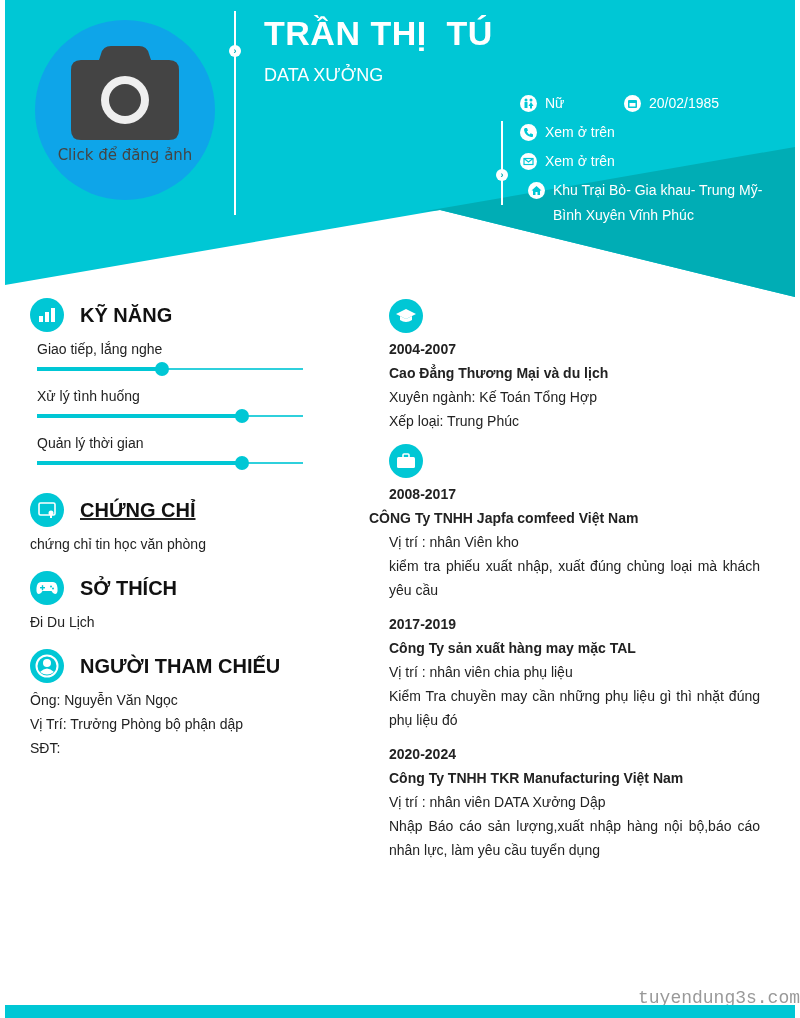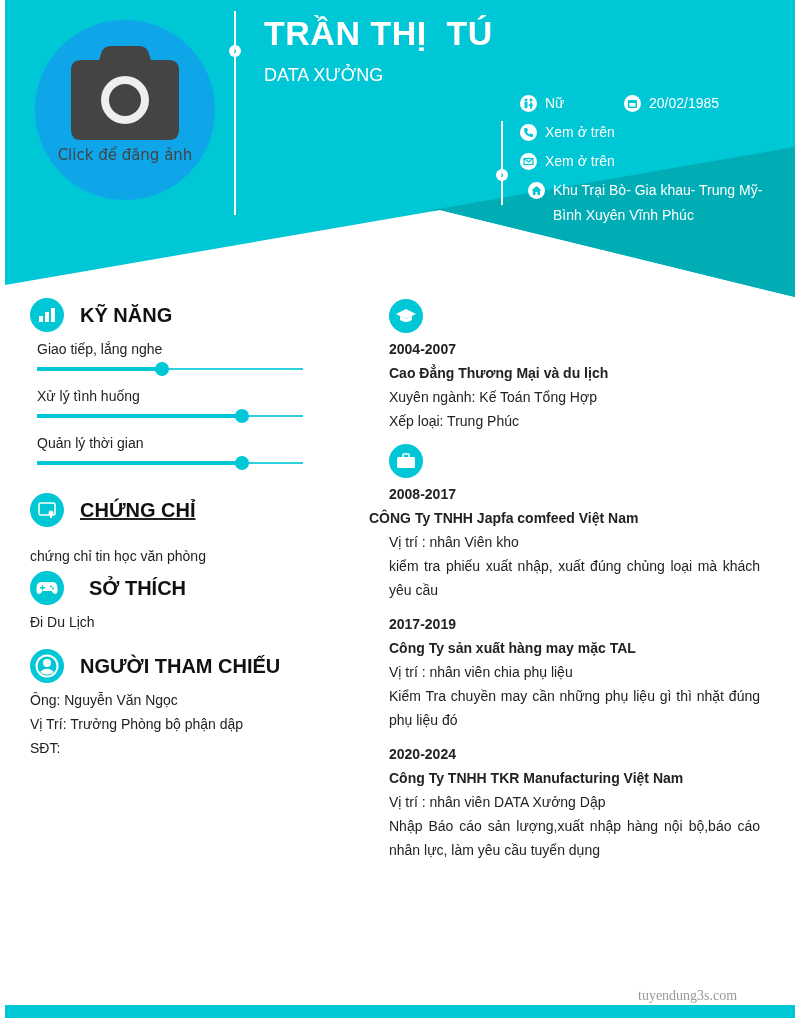--- a/index.html
+++ b/index.html
@@ -35,21 +35,21 @@
   .bold { font-weight: bold; }
 
   .skill-label { position: absolute; left: 37px; font-size: 14px; color: #222; }
   .skill-track { position: absolute; left: 37px; width: 266px; height: 2px; background: #2fd0dc; }
   .skill-fill { position: absolute; left: 0; top: -1px; height: 4px; background: #00c7d5; }
   .skill-knob { position: absolute; top: -6px; width: 14px; height: 14px; border-radius: 50%; background: #00c7d5; margin-left: -7px; cursor: pointer; }
 
   .justify { text-align: justify; text-align-last: left; width: 371px; }
 
   .footer-bar { position: absolute; left: 5px; top: 1005px; width: 790px; height: 13px; background: #00c7d5; }
-  .watermark { position: absolute; left: 638px; top: 988px; font-family: Liberation Serif, serif; font-size: 14px; color: #999; }
+  .watermark { position: absolute; left: 638px; top: 988px; font-family: Liberation Mono, monospace; font-size: 18px; color: #999; }
 </style>
 </head>
 <body>
 
 <div class="header-bg">
   <svg width="800" height="300" viewBox="0 0 800 300">
     <polygon points="5,0 795,0 795,297 440,210 5,285" fill="#00c7d5"></polygon>
     <polygon points="420,212 795,147 795,297 440,210" fill="#00adb5"></polygon>
   </svg>
 </div>
@@ -152,23 +152,23 @@
 <div class="section-head" style="left:30px; top:493px;text-decoration:underline;">
   <span class="circle">
     <svg width="18" height="16" viewBox="0 0 18 16">
         <rect x="1" y="1" width="16" height="12" rx="1.5" fill="none" stroke="#fff" stroke-width="1.6"></rect>
         <circle cx="13" cy="11" r="2.5" fill="#fff"></circle>
         <rect x="12" y="12" width="2" height="4" fill="#fff"></rect>
       </svg>
   </span>
   <span class="label" style="margin-left:16px;">CHỨNG CHỈ</span>
 </div>
-<div class="txt" style="left:30px; top:532px;margin-top:12px;">chứng chỉ tin học văn phòng</div>
-
-<div class="section-head" style="left:30px; top:571px;gap:9px;">
+<div class="txt" style="left:30px; top:532px;">chứng chỉ tin học văn phòng</div>
+
+<div class="section-head" style="left:30px; top:571px;">
   <span class="circle">
     <svg width="22" height="14" viewBox="0 0 22 14">
         <path d="M5 1 H17 Q21 1 21.5 7 Q22 13 19 13 Q17 13 15.5 10 H6.5 Q5 13 3 13 Q0 13 0.5 7 Q1 1 5 1 Z" fill="#fff"></path>
         <rect x="4" y="6" width="5" height="1.4" fill="#00c7d5"></rect>
         <rect x="5.8" y="4.2" width="1.4" height="5" fill="#00c7d5"></rect>
         <circle cx="15" cy="5.5" r="1" fill="#00c7d5"></circle>
         <circle cx="17" cy="7.5" r="1" fill="#00c7d5"></circle>
       </svg>
   </span>
   <span class="label" style="margin-left:16px;">SỞ THÍCH</span>

